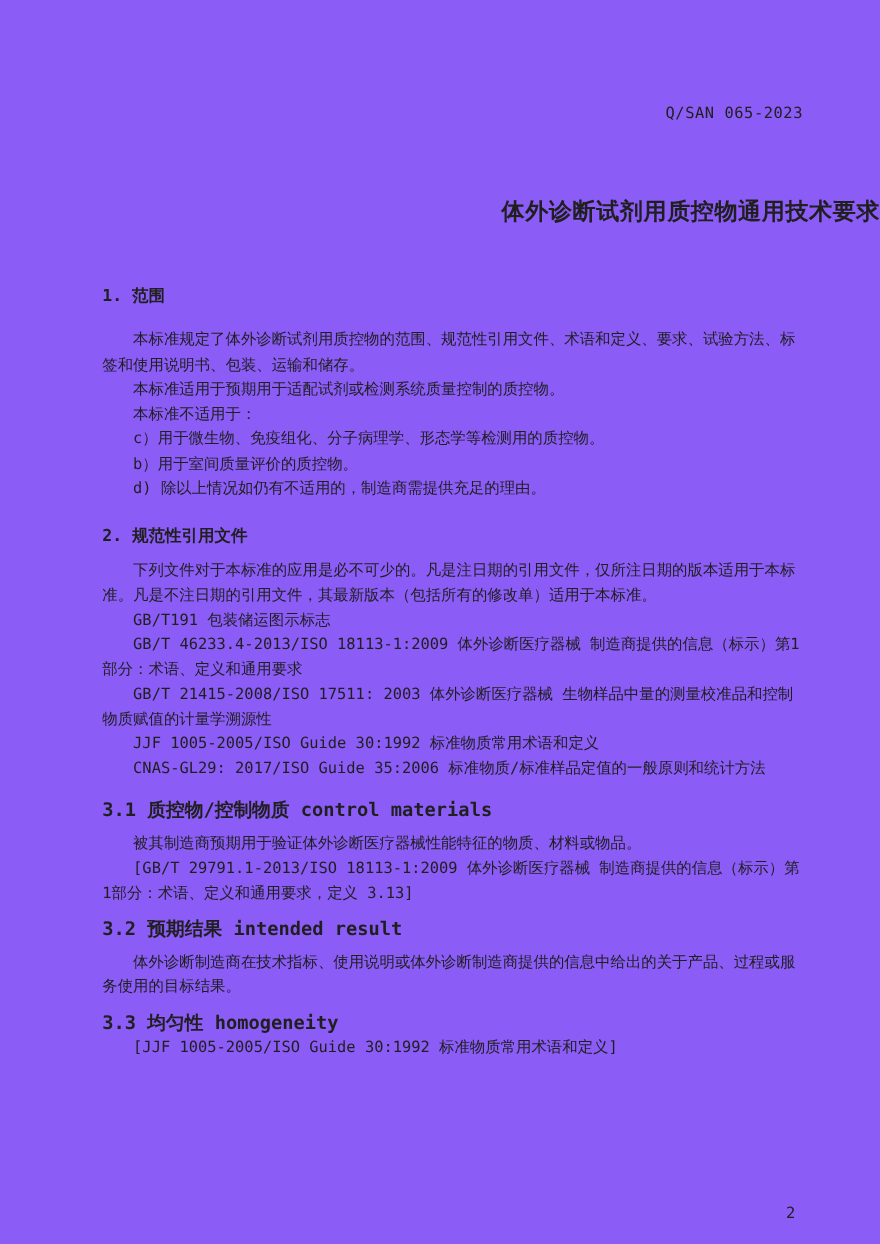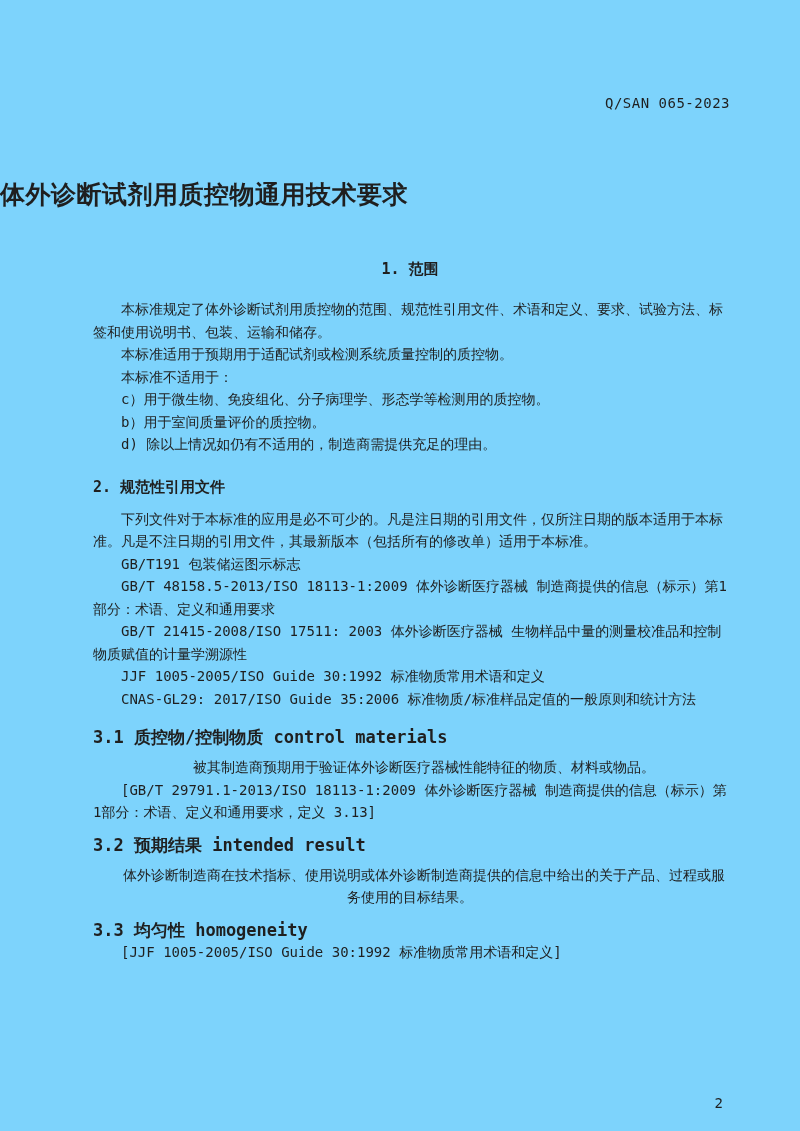--- a/index.html
+++ b/index.html
@@ -1,49 +1,49 @@
 <!DOCTYPE html>
 <html lang="zh"><head>
 <meta charset="utf-8">
 <style>
   html,body { margin:0; padding:0; background:#ffffff; }
   .page {
     position:relative;
     width:800px; height:1131px;
-    background:#7dd3fc;
+    background:#8b5cf6;
     color:#1f1f1f;
     font-family:"DejaVu Sans Mono","Liberation Serif",serif;
     overflow:hidden;
   }
   .header-code {
     position:absolute; top:95px; right:70px;
     font-size:14px; letter-spacing:0.5px;
     font-family:"DejaVu Sans Mono","Liberation Sans",sans-serif;
   }
   .doc-title {
     position:absolute; top:178px; left:0; width:100%;
-    text-align:left; margin:0;
-    font-size:25px; font-weight:700;
+    text-align:right; margin:0;
+    font-size:21px; font-weight:700;
     font-family:"DejaVu Sans Mono","Liberation Sans",sans-serif;
     letter-spacing:0.5px;
   }
   .content {
     position:absolute; top:250px; left:93px; width:634px;
     font-size:14px; line-height:22.5px;
   }
   .content p { margin:0; text-indent:2em; }
   .sec {
     margin:0; font-size:15px; font-weight:700; line-height:22px;
     font-family:"DejaVu Sans Mono","Liberation Sans",sans-serif;
   }
   .term {
     margin:0; font-size:17px; font-weight:700; line-height:22px;
     font-family:"DejaVu Sans Mono","Liberation Sans",sans-serif;
   }
-  .mt8  { margin-top:8px  !important;text-align:center; }
+  .mt8  { margin-top:8px  !important; }
   .mt10 { margin-top:10px !important; }
   .mt16 { margin-top:16px !important; }
   .mt18 { margin-top:18px !important; }
   .mt20 { margin-top:20px !important; }
   .page-number {
     position:absolute; top:1095px; right:77px;
     font-size:14px;
     font-family:"DejaVu Sans Mono","Liberation Sans",sans-serif;
   }
 </style>
@@ -62,21 +62,21 @@
     <p class="mt18">本标准规定了体外诊断试剂用质控物的范围、规范性引用文件、术语和定义、要求、试验方法、标签和使用说明书、包装、运输和储存。</p>
     <p>本标准适用于预期用于适配试剂或检测系统质量控制的质控物。</p>
     <p>本标准不适用于：</p>
     <p>c）用于微生物、免疫组化、分子病理学、形态学等检测用的质控物。</p>
     <p>b）用于室间质量评价的质控物。</p>
     <p>d) 除以上情况如仍有不适用的，制造商需提供充足的理由。</p>
 
     <h2 class="sec mt20">2. 规范性引用文件</h2>
     <p class="mt10">下列文件对于本标准的应用是必不可少的。凡是注日期的引用文件，仅所注日期的版本适用于本标准。凡是不注日期的引用文件，其最新版本（包括所有的修改单）适用于本标准。</p>
     <p>GB/T191 包装储运图示标志</p>
-    <p>GB/T 48158.5-2013/ISO 18113-1:2009 体外诊断医疗器械 制造商提供的信息（标示）第1部分：术语、定义和通用要求</p>
+    <p>GB/T 46233.4-2013/ISO 18113-1:2009 体外诊断医疗器械 制造商提供的信息（标示）第1部分：术语、定义和通用要求</p>
     <p>GB/T 21415-2008/ISO 17511: 2003 体外诊断医疗器械 生物样品中量的测量校准品和控制物质赋值的计量学溯源性</p>
     <p>JJF 1005-2005/ISO Guide 30:1992 标准物质常用术语和定义</p>
     <p>CNAS-GL29: 2017/ISO Guide 35:2006 标准物质/标准样品定值的一般原则和统计方法</p>
 
 
     <h3 class="term mt16">3.1 质控物/控制物质 control materials</h3>
     <p class="mt8">被其制造商预期用于验证体外诊断医疗器械性能特征的物质、材料或物品。</p>
     <p>[GB/T 29791.1-2013/ISO 18113-1:2009 体外诊断医疗器械 制造商提供的信息（标示）第1部分：术语、定义和通用要求，定义 3.13]</p>
 
     <h3 class="term mt10">3.2 预期结果 intended result</h3>

